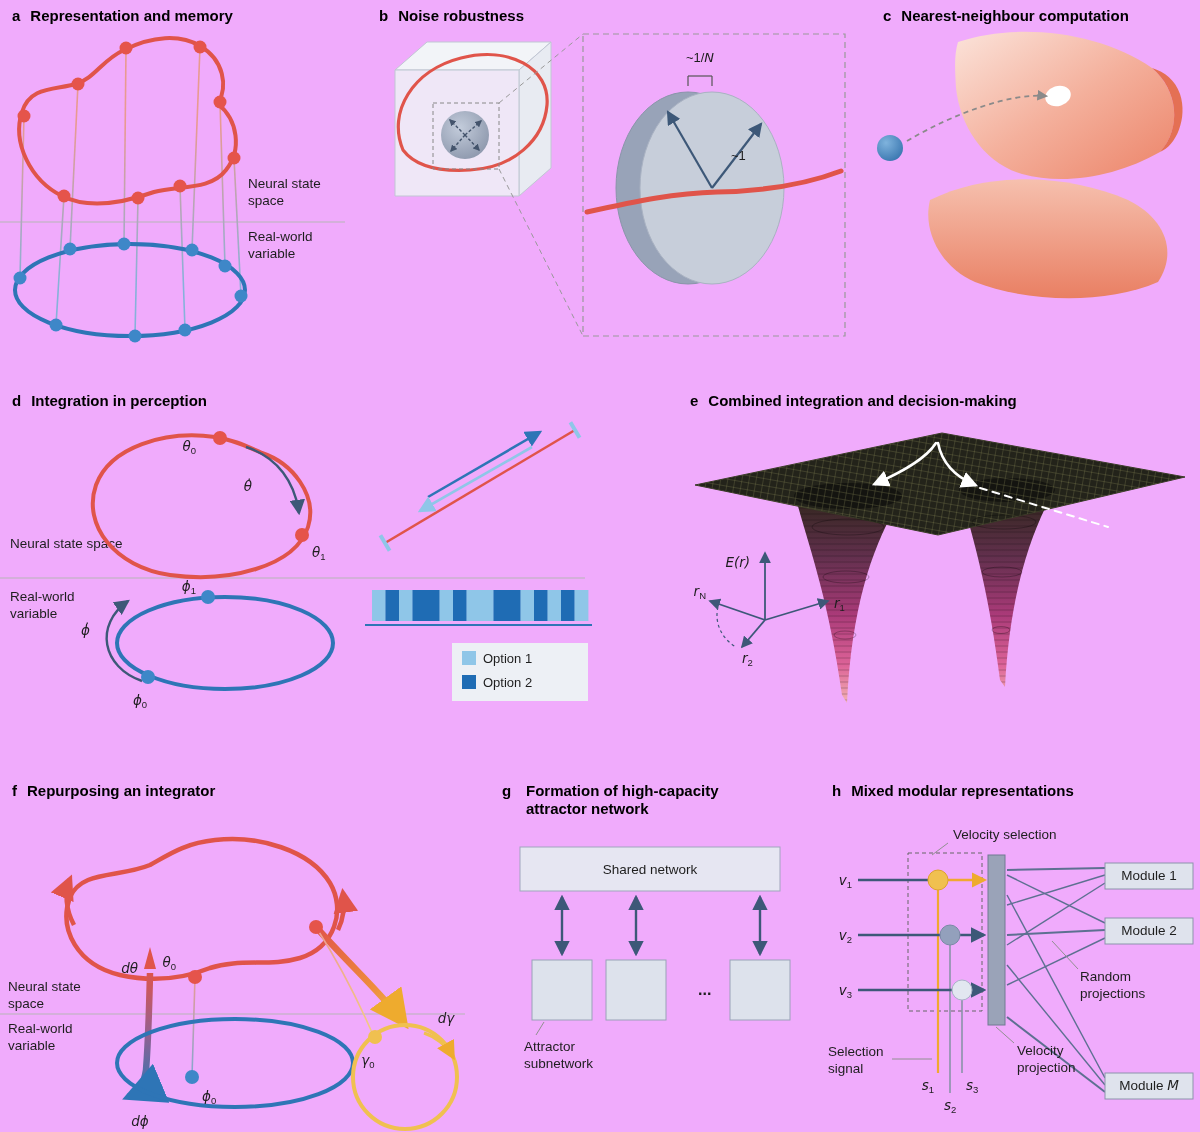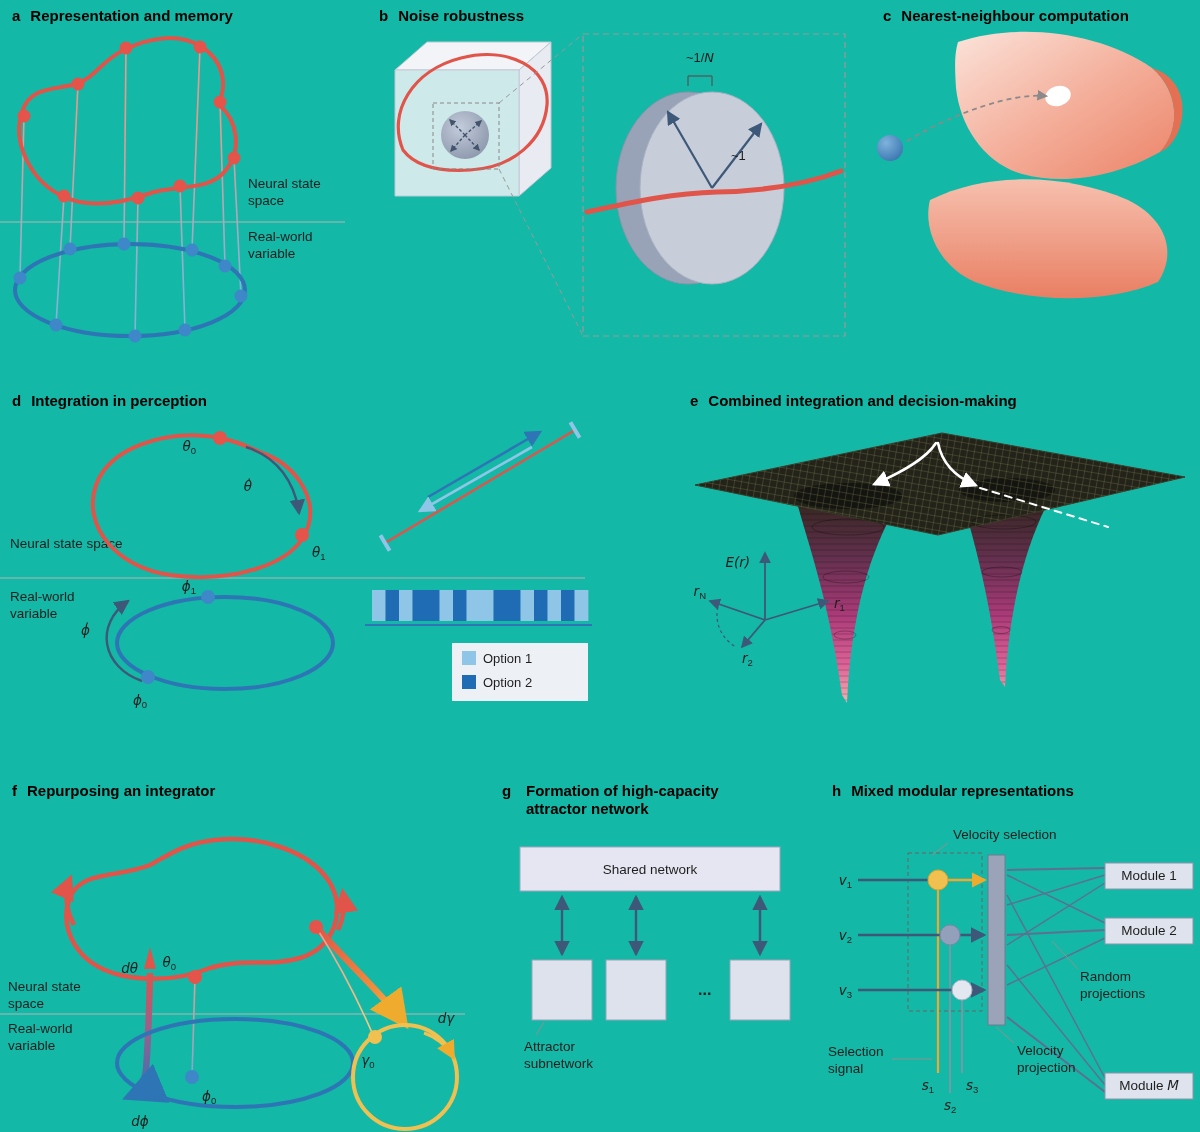--- a/index.html
+++ b/index.html
@@ -1,17 +1,17 @@
 <!DOCTYPE html>
 <html><head>
 <meta charset="utf-8">
 <style>
   * { margin:0; padding:0; box-sizing:border-box; }
   html,body { background:#ffffff; }
-  #figure { position:relative; width:1200px; height:1132px; background:#14b8a6; overflow:hidden;
+  #figure { position:relative; width:1200px; height:1132px; background:#f0abfc; overflow:hidden;
             font-family:"Liberation Sans","DejaVu Sans",sans-serif; }
   .panel { position:absolute; overflow:visible; }
   text { font-family:"Liberation Sans","DejaVu Sans",sans-serif; font-size:13.5px; fill:#1e1e1e; }
   .title { font-size:15px; font-weight:700; fill:#000; }
   .math { font-style:italic; font-family:"DejaVu Sans",sans-serif; }
   .sub { font-size:9.5px; }
   .small { font-size:13px; }
 </style>
 </head>
 <body>

